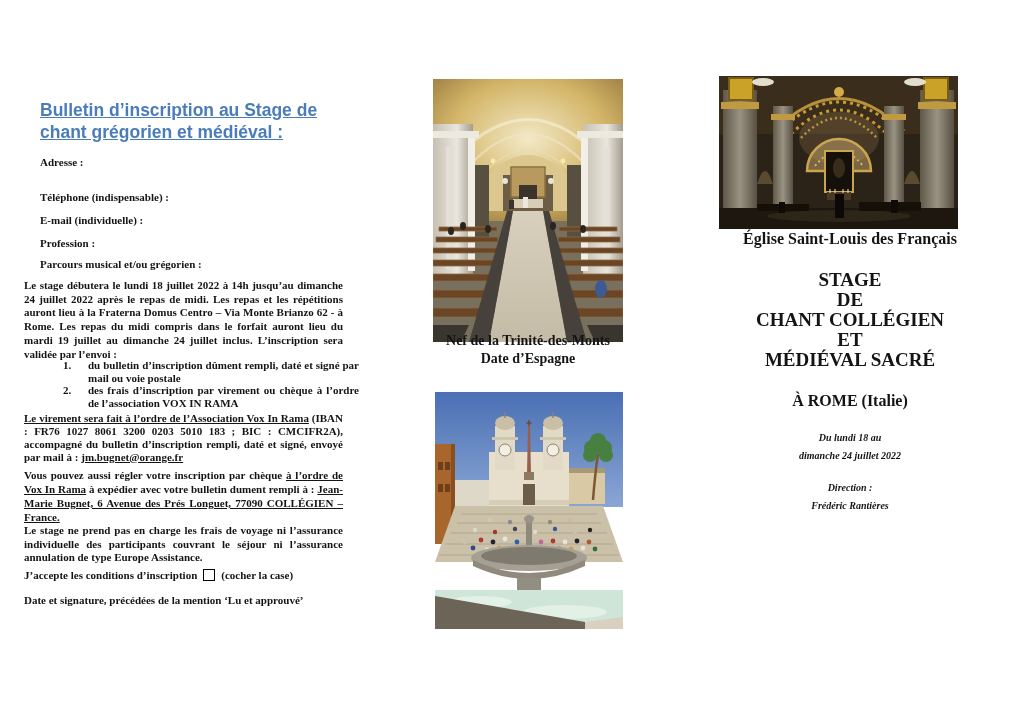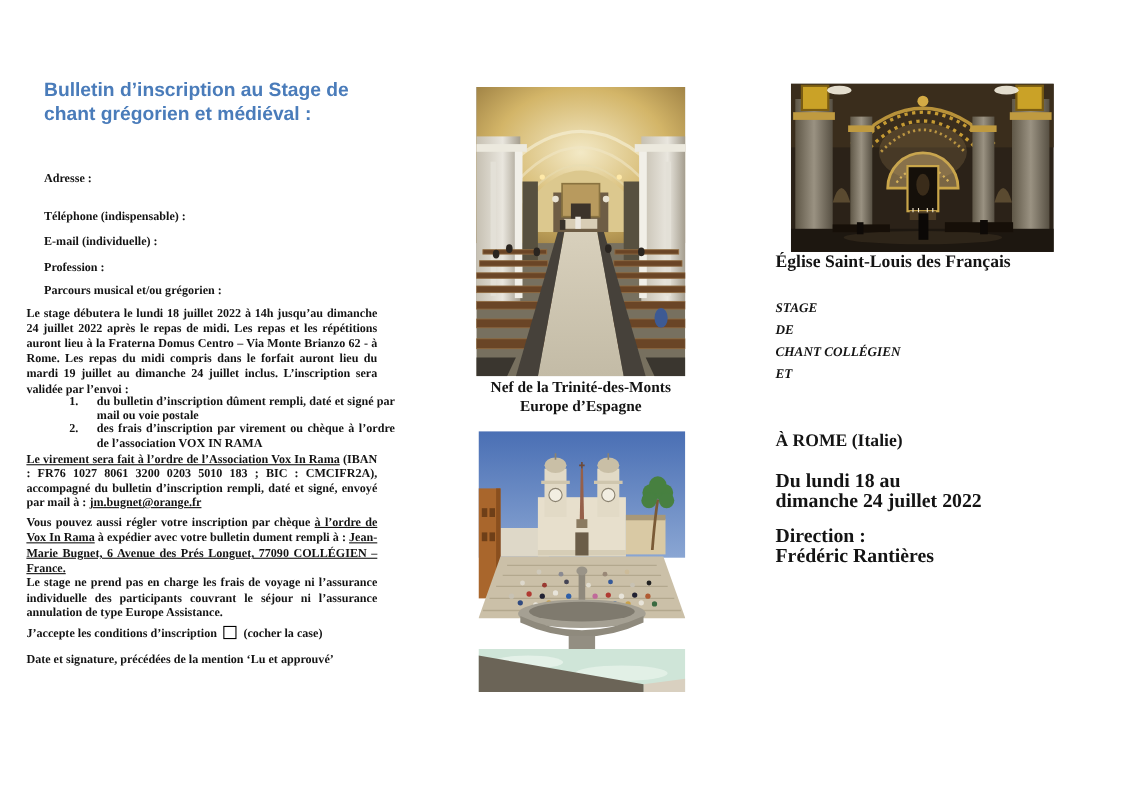--- a/index.html
+++ b/index.html
@@ -3,45 +3,45 @@
 <meta charset="utf-8">
 <style>
   html,body{margin:0;padding:0;background:#9a9a9a;}
   .page{
     position:relative;width:1024px;height:724px;margin:0 auto;background:#ffffff;
     font-family:"Liberation Serif",serif;color:#141414;overflow:hidden;
   }
   .abs{position:absolute;margin:0;}
   
   .heading{
-    left:40px;top:70px;width:312px;
+    left:40px;top:99px;width:312px;
     font-family:"Liberation Sans",sans-serif;font-weight:bold;
-    font-size:17.5px;line-height:22px;color:#4a7cba;
+    font-size:17.5px;line-height:22px;color:#4a7cba;text-decoration:underline;
   }
   .field{left:40px;font-size:11px;font-weight:bold;line-height:13px;width:319px;}
   .p{left:24px;width:319px;font-size:11px;font-weight:bold;text-align:justify;}
   .p.intro{line-height:13.7px;}
   .p.tight{line-height:13px;}
   .list{left:63px;width:296px;font-size:11px;font-weight:bold;}
   .li{display:flex;line-height:12.5px;}
   .num{flex:none;width:25px;}
   .li-text{flex:1;text-align:justify;}
   .u{text-decoration:underline;}
   .cbx{
     display:inline-block;width:10px;height:10px;border:1.5px solid #000;
     vertical-align:-2px;margin:0 6px 0 6px;background:#fff;
   }
   
   .cap-mid{left:408px;width:240px;text-align:center;font-weight:bold;font-size:14px;line-height:18px;}
   
-  .rc{left:705px;width:290px;font-weight:bold;}
+  .rc{left:705px;width:290px;text-align:center;font-weight:bold;}
   .cap-right{font-size:16px;line-height:20px;}
-  .stage{font-size:12px;line-height:20px;font-style:italic;}
+  .stage{font-size:19px;line-height:20px;}
   .loc{font-size:16px;line-height:20px;}
-  .dates,.dir{font-size:18px;line-height:17.5px;}
+  .dates,.dir{font-size:10px;line-height:17.5px;font-style:italic;}
   .asst{font-size:14px;line-height:18px;}
   .photo{display:block;}
 </style>
 </head>
 <body>
 
 <div class="page">
 
   <h1 class="abs heading"><span>Bulletin d’inscription au Stage de</span><br>
     <span>chant grégorien et médiéval :</span></h1>
@@ -144,23 +144,23 @@
         <ellipse cx="30" cy="147" rx="3" ry="4"></ellipse>
           <ellipse cx="55" cy="150" rx="3" ry="4"></ellipse>
         <ellipse cx="18" cy="152" rx="3" ry="4"></ellipse>
           <ellipse cx="120" cy="147" rx="3" ry="4"></ellipse>
         <ellipse cx="150" cy="150" rx="3" ry="4"></ellipse>
           <ellipse cx="168" cy="210" rx="6" ry="9" fill="#3d5a94"></ellipse>
       </g>
     </g>
   </svg>
 
-  <div class="abs cap-mid" style="top:344px">
+  <div class="abs cap-mid" style="top:332px">
     <div>Nef de la Trinité-des-Monts</div>
-    <div>Europe d’Espagne</div>
+    <div>Date d’Espagne</div>
   </div>
 
   <svg class="abs photo" style="left:435px;top:392px" width="188" height="237" viewBox="0 0 188 237" aria-hidden="true">
     <defs>
       <linearGradient id="sky" x1="0" y1="0" x2="0" y2="1">
         <stop offset="0" stop-color="#4a6fb4"></stop>
           <stop offset="1" stop-color="#8aa6d3"></stop>
       </linearGradient>
     </defs>
     <g>
@@ -310,20 +310,21 @@
     </g>
   </svg>
 
   <div class="abs rc cap-right" style="top:229px">Église Saint-Louis des Français</div>
 
   <div class="abs rc stage" style="top:270px">
     <div>STAGE</div>
     <div>DE</div>
     <div>CHANT COLLÉGIEN</div>
     <div>ET</div>
+    <div>MÉDIÉVAL SACRÉ</div>
   </div>
 
   <div class="abs rc loc" style="top:391px">À ROME (Italie)</div>
 
   <div class="abs rc dates" style="top:429px">
     <div>Du lundi 18 au</div>
     <div>dimanche 24 juillet 2022</div>
   </div>
 
   <div class="abs rc dir" style="top:479px">

